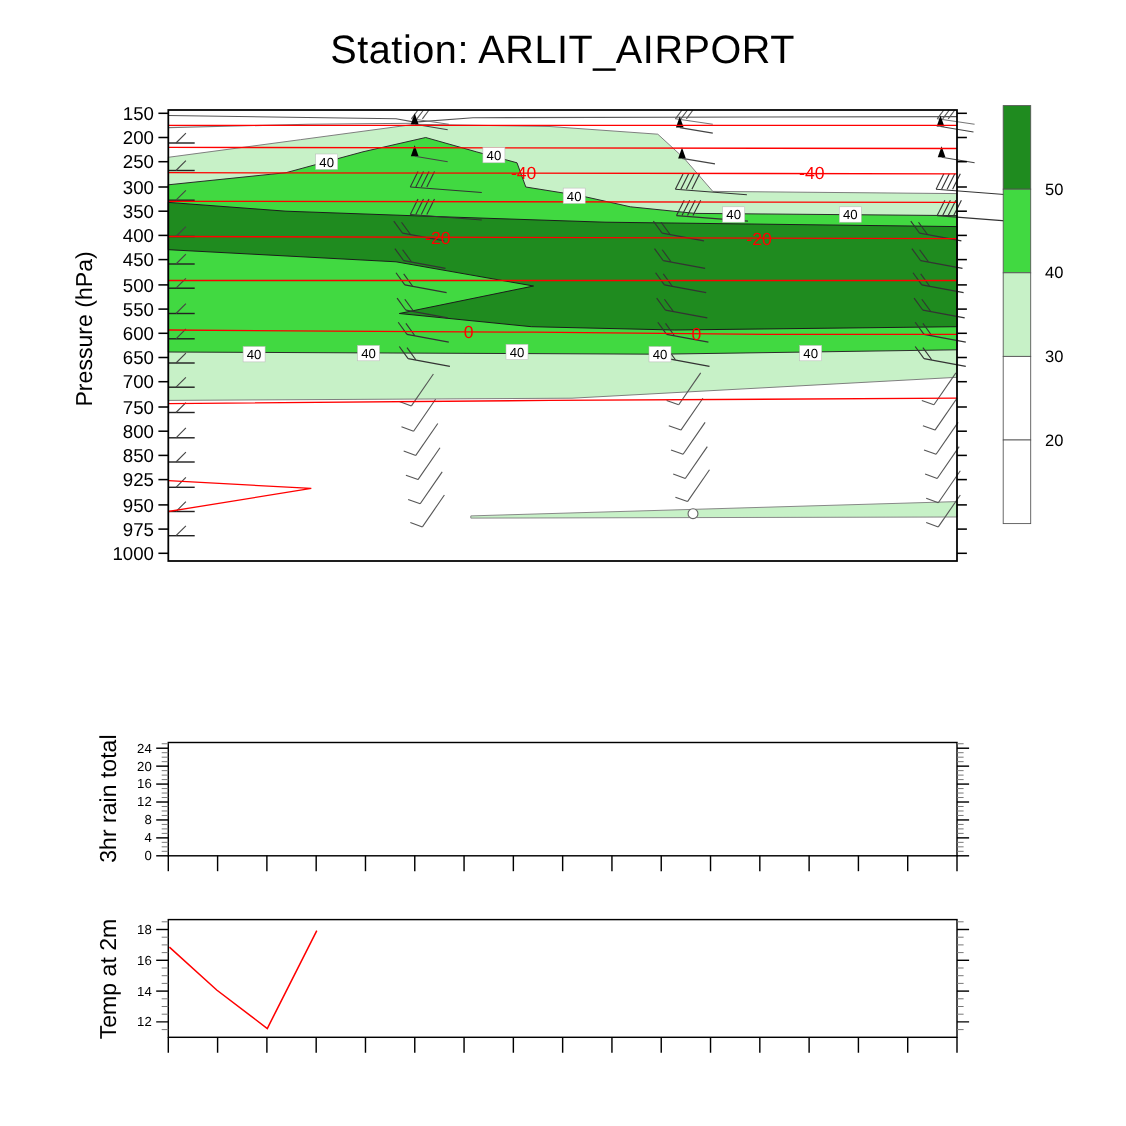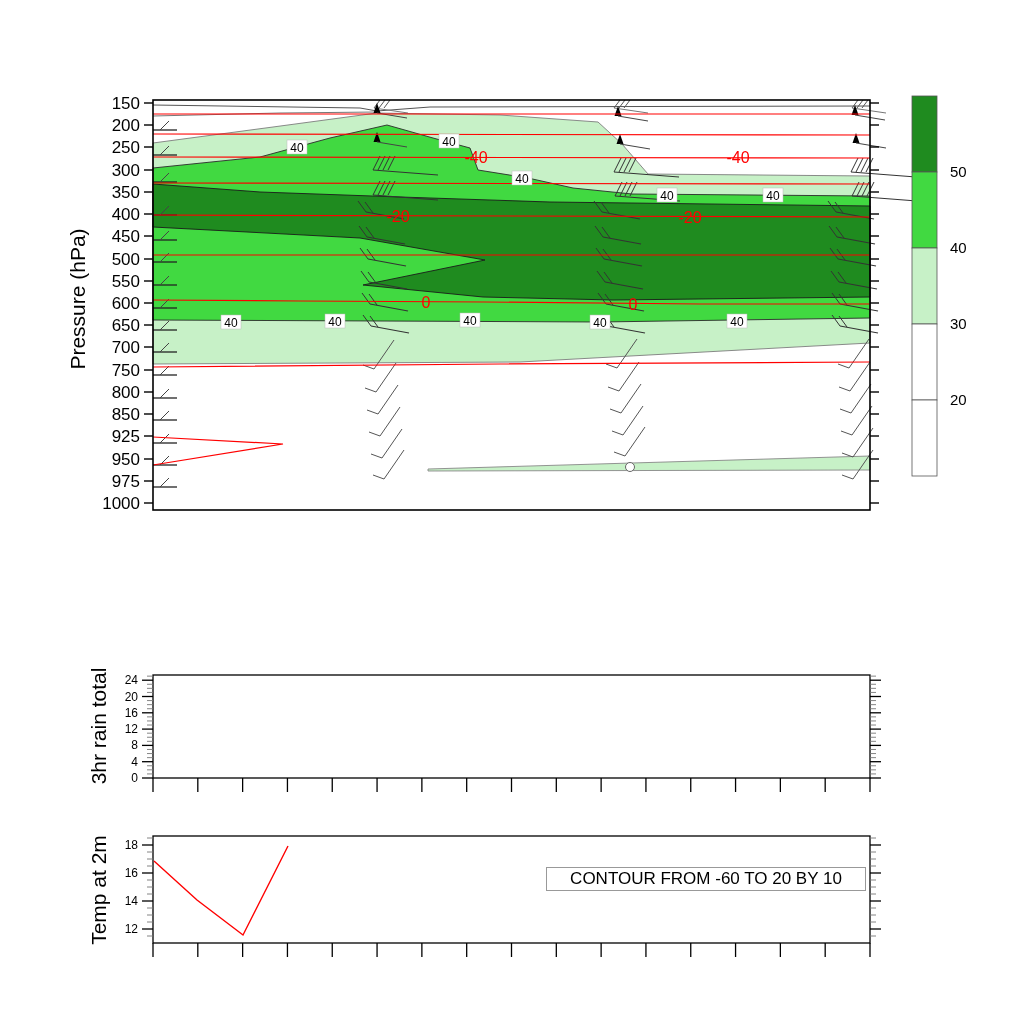--- a/index.html
+++ b/index.html
@@ -14,20 +14,21 @@
   #ylab-temp{left:99px;top:890px;font-size:21px;}
   #chart-svg{position:absolute;left:0;top:0;}
   #contour-note{position:absolute;left:546px;top:867px;width:318px;height:22px;
                 border:1px solid #999;background:#fff;color:#000;font-size:17px;
                 text-align:center;line-height:22px;white-space:nowrap;}
 </style>
 </head>
 <body>
 
 <div id="stage">
+  <div id="page-title">Station: ARLIT_AIRPORT</div>
   <div id="ylab-pressure" class="ylab">Pressure (hPa)</div>
   <div id="ylab-rain" class="ylab">3hr rain total</div>
   <div id="ylab-temp" class="ylab">Temp at 2m</div>
   <svg id="chart-svg" width="1024" height="1024">
       <g>
         <path d="M153,143 L273,127 L377,113 L500,115 L598,122 L622,144 L648,174 L870,176 L870,343 L520,362 L153,364 Z" fill="#c7f1c7" stroke="#7d7d7d" stroke-width="0.9"></path>
         <path d="M153,168 L260,157 L330,138 L387,125 L433,138 L470,148 L478,170 L528,178 L573,188 L632,194 L870,196 L870,318 L600,322 L153,320 Z" fill="#41d941" stroke="#2a2a2a" stroke-width="0.9"></path>
         <path d="M153,184 L260,192 L400,197 L550,202 L870,206 L870,297 L613,300 L483,297 L363,285 L485,260 L360,238 L153,227 Z" fill="#1f8b1f" stroke="#1b1b1b" stroke-width="0.9"></path>
         <path d="M428,469 L870,456 L870,470 L428,471 Z" fill="#c7f1c7" stroke="#888888" stroke-width="0.9"></path>
       </g>
@@ -584,14 +585,13 @@
         <line x1="870" y1="866" x2="876" y2="866" stroke="#777" stroke-width="0.9"></line>
         <line x1="147" y1="859" x2="153" y2="859" stroke="#777" stroke-width="0.9"></line>
         <line x1="870" y1="859" x2="876" y2="859" stroke="#777" stroke-width="0.9"></line>
         <line x1="147" y1="852" x2="153" y2="852" stroke="#777" stroke-width="0.9"></line>
         <line x1="870" y1="852" x2="876" y2="852" stroke="#777" stroke-width="0.9"></line>
         <line x1="147" y1="838" x2="153" y2="838" stroke="#777" stroke-width="0.9"></line>
         <line x1="870" y1="838" x2="876" y2="838" stroke="#777" stroke-width="0.9"></line>
         <path d="M154,861 L197,900 L243,935 L288,846" fill="none" stroke="#ff0000" stroke-width="1.4"></path>
       </g>
     </svg>
-  <div id="contour-note">CONTOUR FROM -60 TO 20 BY 10</div>
 </div>
 
 </body></html>

